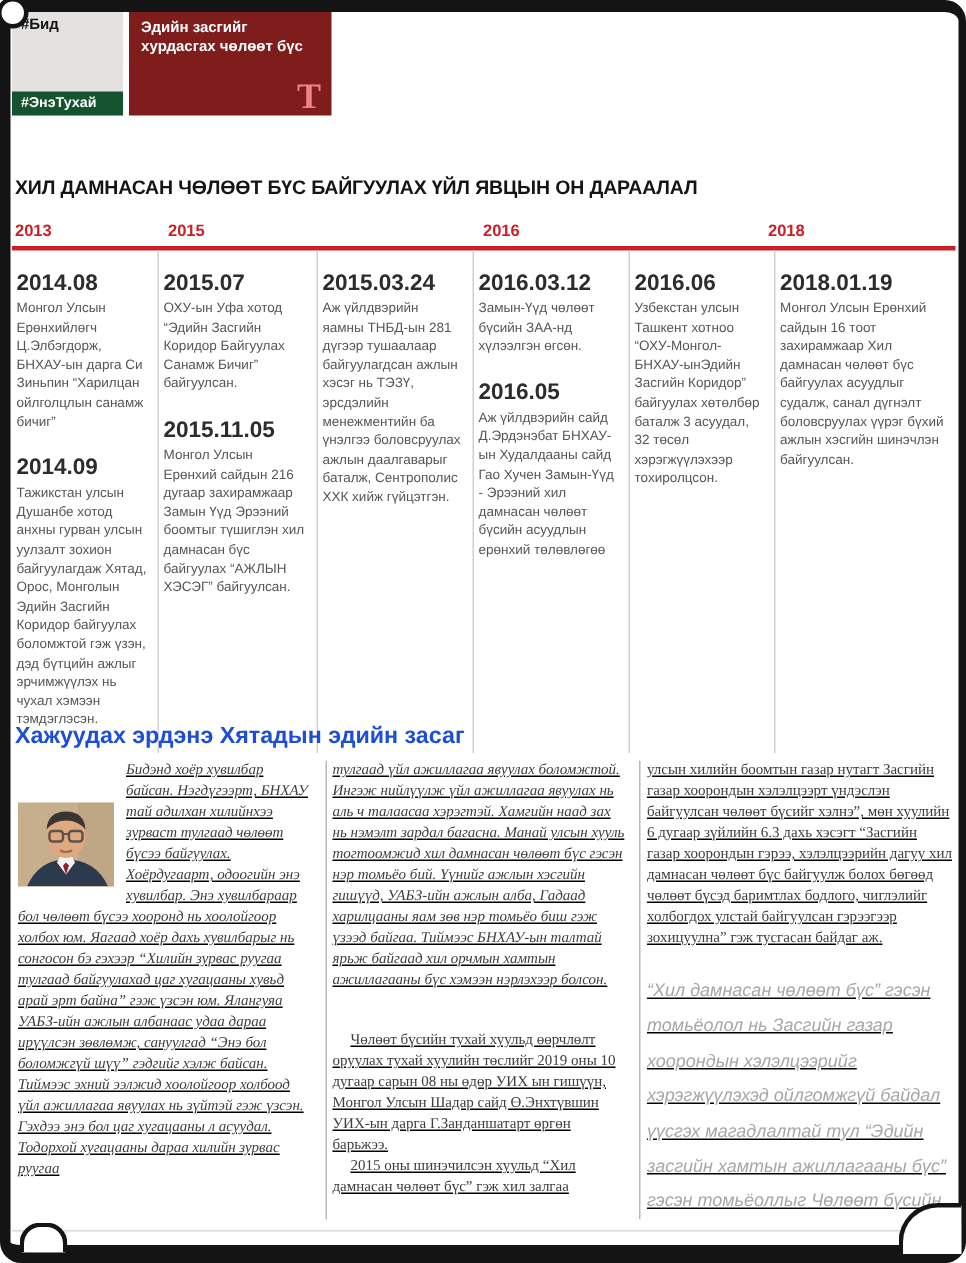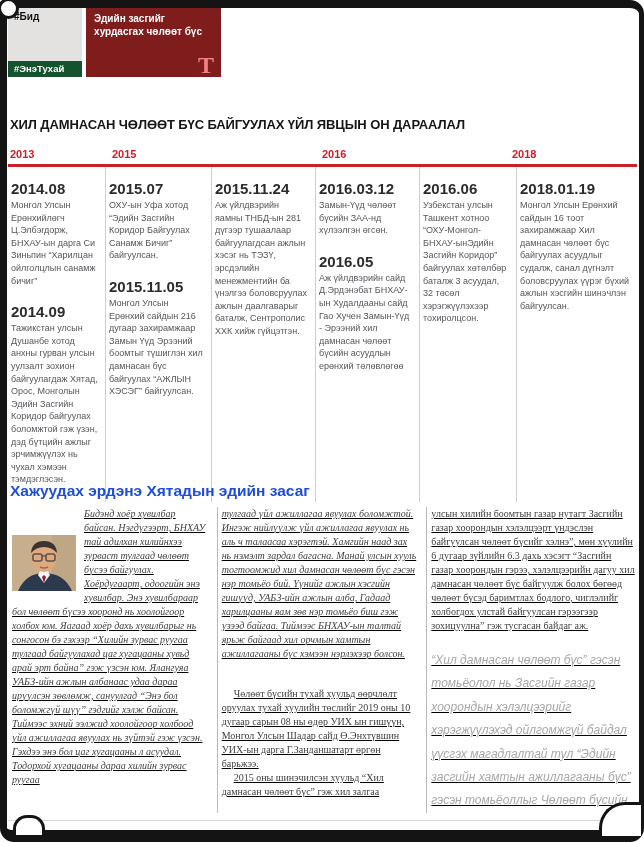--- a/index.html
+++ b/index.html
@@ -125,21 +125,21 @@
         <div class="tl-date">2015.07</div>
         <div class="tl-text">ОХУ-ын Уфа хотод “Эдийн Засгийн Коридор Байгуулах Санамж Бичиг” байгуулсан.</div>
       </div>
       <div class="tl-entry">
         <div class="tl-date">2015.11.05</div>
         <div class="tl-text">Монгол Улсын Ерөнхий сайдын 216 дугаар захирамжаар Замын Үүд Эрээний боомтыг түшиглэн хил дамнасан бүс байгуулах “АЖЛЫН ХЭСЭГ” байгуулсан.</div>
       </div>
     </div>
     <div class="tl-col">
       <div class="tl-entry">
-        <div class="tl-date">2015.11.24</div>
+        <div class="tl-date">2015.03.24</div>
         <div class="tl-text">Аж үйлдвэрийн яамны ТНБД-ын 281 дүгээр тушаалаар байгуулагдсан ажлын хэсэг нь ТЭЗҮ, эрсдэлийн менежментийн ба үнэлгээ боловсруулах ажлын даалгаварыг баталж, Сентрополис ХХК хийж гүйцэтгэн.</div>
       </div>
     </div>
     <div class="tl-col">
       <div class="tl-entry">
         <div class="tl-date">2016.03.12</div>
         <div class="tl-text">Замын-Үүд чөлөөт бүсийн ЗАА-нд хүлээлгэн өгсөн.</div>
       </div>
       <div class="tl-entry">
         <div class="tl-date">2016.05</div>

